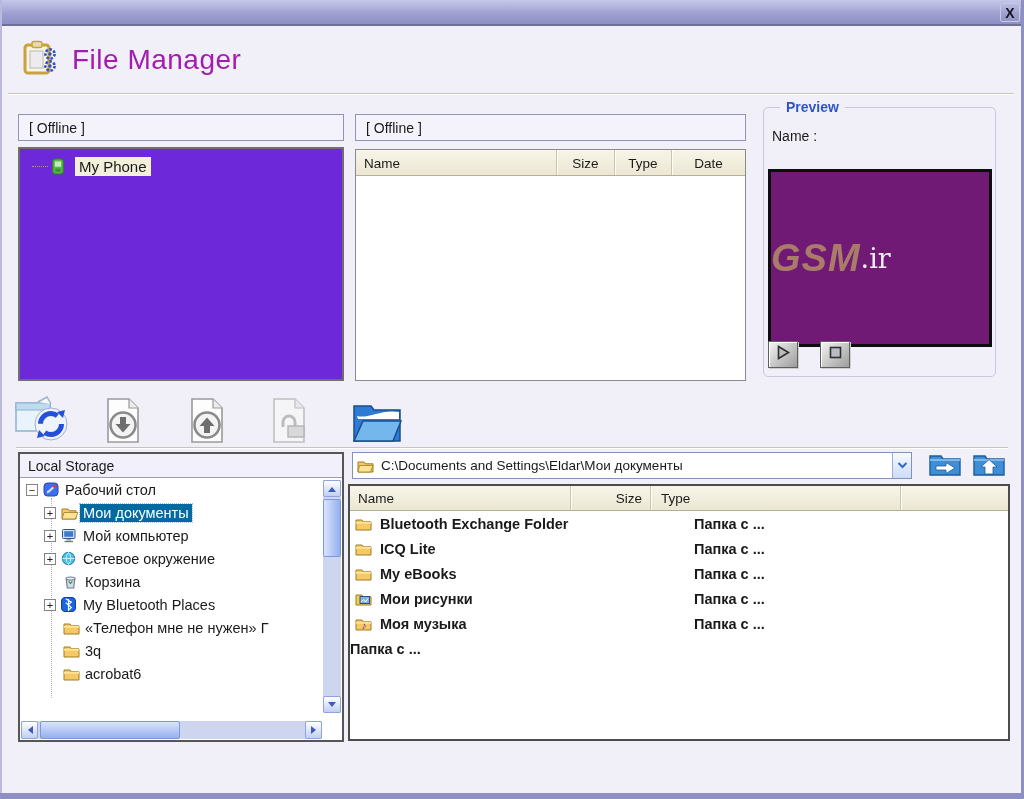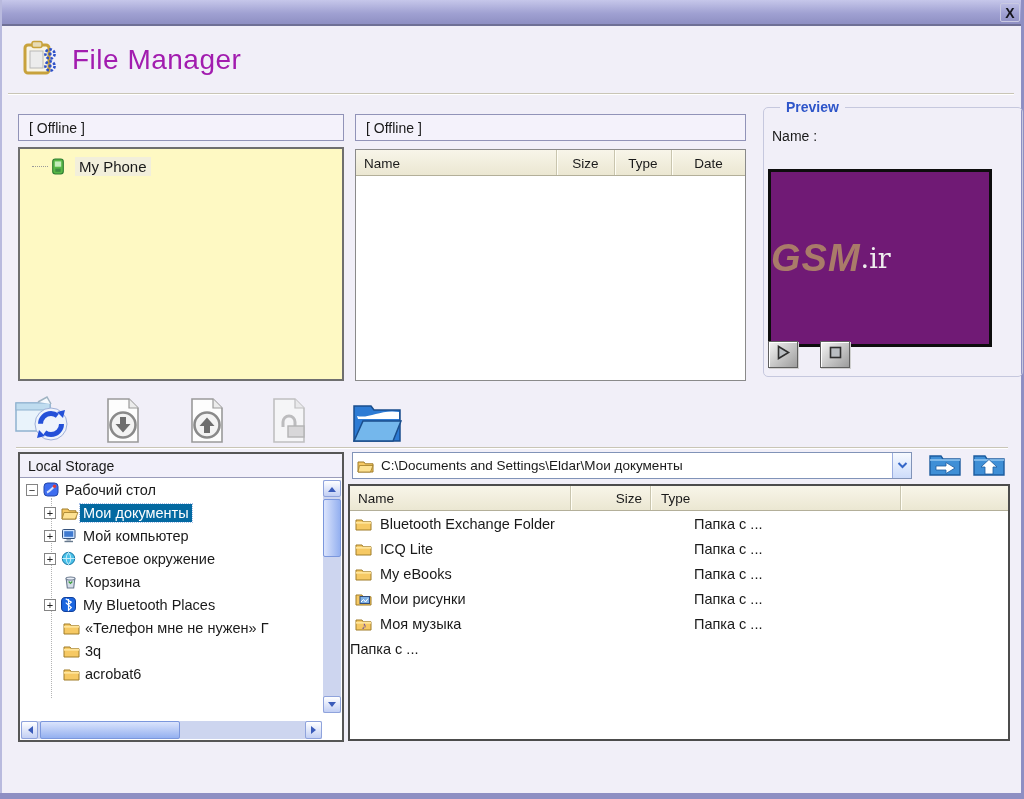--- a/index.html
+++ b/index.html
@@ -33,37 +33,37 @@
 
   
   .status-box {
     position:absolute; height:27px; background:#f4f2fb; border:1px solid #9193b8;
     font-size:14px; padding:5px 0 0 10px;
   }
   .status-left { left:18px; top:114px; width:326px; }
   .status-mid  { left:355px; top:114px; width:391px; }
 
   
-  .phone-tree { position:absolute; left:18px; top:147px; width:326px; height:234px; background:#fef9c3; border:2px solid #6f6f6f; }
+  .phone-tree { position:absolute; left:18px; top:147px; width:326px; height:234px; background:#6d28d9; border:2px solid #6f6f6f; }
   .phone-row { position:absolute; left:12px; top:8px; display:flex; align-items:center; }
   .phone-dash { width:16px; border-top:1px dotted #9a9a9a; margin-right:3px; }
   .phone-label { margin-left:5px; font-size:15px; background:#f2efdb; padding:1px 4px; }
 
   
   .remote-table { position:absolute; left:355px; top:149px; width:391px; height:232px; background:#fff; border:1px solid #8a8a8a; }
   .thead { display:flex; height:26px; background:linear-gradient(#f8f5e9,#ebe7d2); border-bottom:1px solid #b3af99; font-size:13.5px; align-items:center; }
   .thead > span { padding-top:1px; }
   .hc { border-left:1px solid #c9c5ae; box-shadow:inset 1px 0 0 #fffef5; height:100%; display:flex; align-items:center; justify-content:center; }
   .rh-name { flex:1; padding-left:8px; }
   .rh-size { width:58px; }
   .rh-type { width:57px; }
   .rh-date { width:74px; }
 
   
-  .preview-group { position:absolute; left:763px; top:107px; width:260px; height:270px; border:1px solid #c6c8de; border-radius:5px; }
+  .preview-group { position:absolute; left:763px; top:107px; width:233px; height:270px; border:1px solid #c6c8de; border-radius:5px; }
   .pv-legend { position:absolute; left:16px; top:-9px; background:#f1eff8; padding:0 6px; color:#2e55c9; font-size:14px; font-weight:bold; }
   .pv-name { position:absolute; left:8px; top:20px; font-size:14px; }
   .pv-screen { position:absolute; left:4px; top:61px; width:224px; height:178px; background:#701a75; border:3px solid #0d0d0d;
                display:flex; align-items:center; }
   .wm-gsm { font-size:38px; font-style:italic; font-weight:bold; color:#bd9c66; opacity:.75; letter-spacing:1px; }
   .wm-ir { font-family:"DejaVu Serif", serif; font-size:27px; color:#eeeeee; }
   .pv-btn { position:absolute; width:30px; height:27px; top:233px;
             background:linear-gradient(135deg,#f5f5f5,#9c9c9c); border:1px solid #5f5f5f;
             box-shadow:inset 1px 1px 0 #ffffff, 1px 1px 0 #cfcfcf;
             display:flex; align-items:center; justify-content:center; }
@@ -119,21 +119,21 @@
   .mini-btn { position:absolute; top:451px; width:38px; height:29px; display:flex; align-items:center; justify-content:center; }
   #btn-go { left:926px; } #btn-up { left:970px; }
 
   .local-files { position:absolute; left:348px; top:484px; width:662px; height:257px; background:#fff; border:2px solid #4c4c4c; }
   .lf-head { display:flex; height:25px; background:linear-gradient(#f8f5e9,#ebe7d2); border-bottom:1px solid #b3af99; font-size:13.5px; align-items:center; }
   .lfh-name { width:220px; padding-left:8px; }
   .lfh-size { width:80px; text-align:right; padding-right:8px; }
   .lfh-type { width:250px; padding-left:10px; }
   .lfh-fill { flex:1; height:100%; }
   .lf-head .hcb { border-left:1px solid #c9c5ae; box-shadow:inset 1px 0 0 #fffef5; height:100%; display:flex; align-items:center; }
-  .file-row { display:flex; align-items:center; height:25px; font-size:14.5px; }
+  .file-row { display:flex; align-items:center; height:25px; font-size:14.5px;font-weight:bold; }
   .fr-name { width:344px; display:flex; align-items:center; }
   .fr-name .ticon { margin:0 6px 0 5px; }
   .fr-type { flex:1; }
 
   
   .cancel-btn { position:absolute; left:858px; top:746px; width:153px; height:44px;
                 background:linear-gradient(#ffffff,#e7e7df); border:2px solid #7e99dd; border-radius:4px;
                 display:flex; align-items:center; }
   .cancel-icon { margin-left:7px; display:inline-flex; }
   .cancel-label { flex:1; text-align:center; font-size:15px; font-weight:bold; color:#111; padding-right:6px; }

